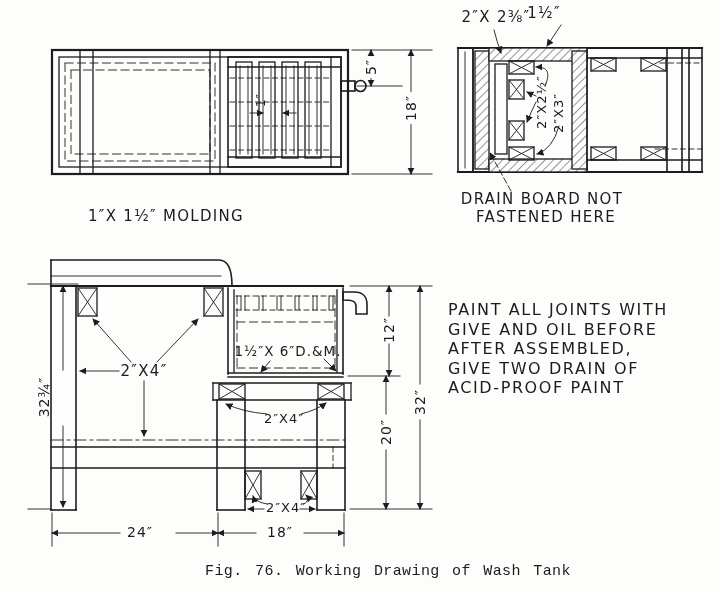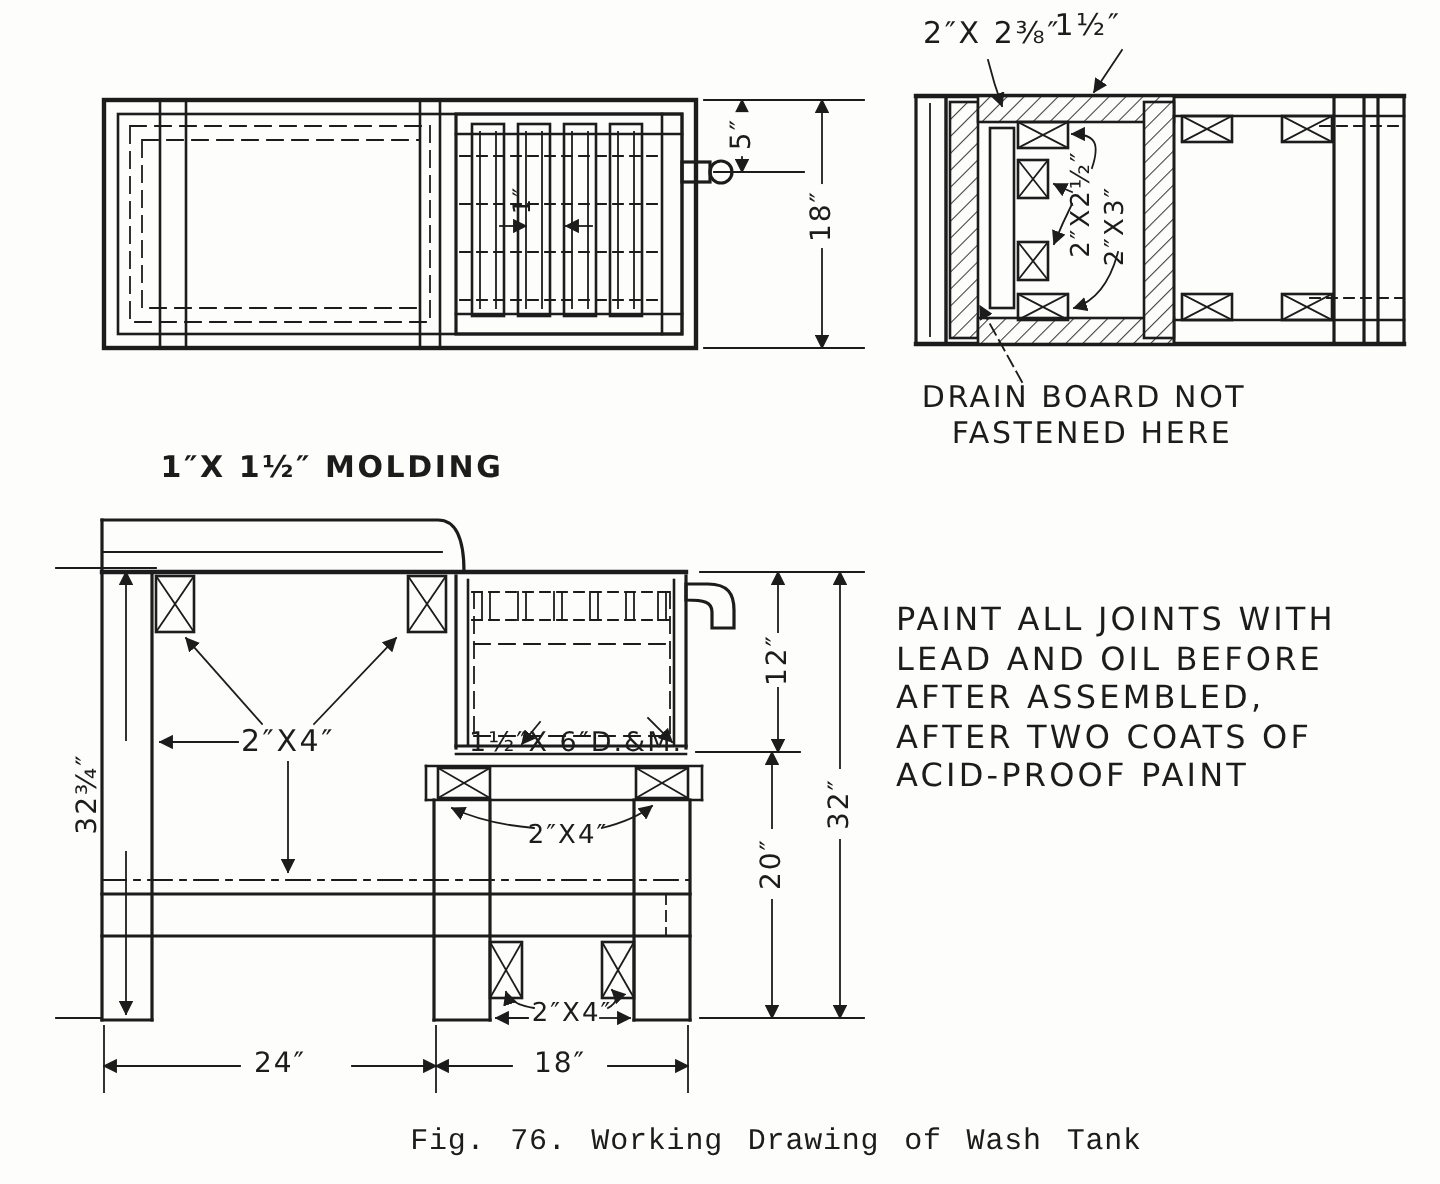--- a/index.html
+++ b/index.html
@@ -292,37 +292,37 @@
   <div class="lbl rot bgp" style="left:371px; top:67px;">5″</div>
   <div class="lbl rot bgp" style="left:411px; top:108px;">18″</div>
   <div class="lbl rot s12" style="left:261px; top:100px;">1″</div>
 
   <div class="lbl rot s13" style="left:541px; top:102px;">2″X2½″</div>
   <div class="lbl rot s13" style="left:558px; top:113px;">2″X3″</div>
 
   <div class="lbl s15" style="left:542px; top:199px;">DRAIN BOARD NOT</div>
   <div class="lbl s15" style="left:546px; top:217px;text-align:center;">FASTENED HERE</div>
 
-  <div class="lbl s15" style="left:166px; top:234px;font-weight:bold;">1″X 1½″ MOLDING</div>
+  <div class="lbl s15" style="left:166px; top:216px;">1″X 1½″ MOLDING</div>
 
   <div class="lbl s15" style="left:144px; top:371px;">2″X4″</div>
-  <div class="lbl" style="left:288px; top:372px; font-size:13.5px;">1½″X 6″D.&amp;M.</div>
+  <div class="lbl" style="left:288px; top:352px; font-size:13.5px;">1½″X 6″D.&amp;M.</div>
   <div class="lbl s13" style="left:284px; top:418px;">2″X4″</div>
   <div class="lbl s13" style="left:286px; top:507px;">2″X4″</div>
 
   <div class="lbl rot" style="left:44px; top:397px;">32¾″</div>
   <div class="lbl rot" style="left:389px; top:330px;">12″</div>
   <div class="lbl rot" style="left:386px; top:432px;">20″</div>
   <div class="lbl rot" style="left:420px; top:402px;">32″</div>
   <div class="lbl" style="left:140px; top:532px;">24″</div>
   <div class="lbl" style="left:280px; top:532px;">18″</div>
 
   <div class="note-block" style="left:448px; top:300px; width:248px;">
     <div>PAINT ALL JOINTS WITH</div>
-    <div>LEAD AND OIL BEFORE</div>
+    <div>GIVE AND OIL BEFORE</div>
     <div>AFTER ASSEMBLED,</div>
-    <div>AFTER TWO COATS OF</div>
+    <div>GIVE TWO DRAIN OF</div>
     <div>ACID-PROOF PAINT</div>
   </div>
 
   <div class="caption" style="left:388px; top:571px;">Fig. 76.  Working Drawing of Wash Tank</div>
 
 </div>
 
 </body></html>

